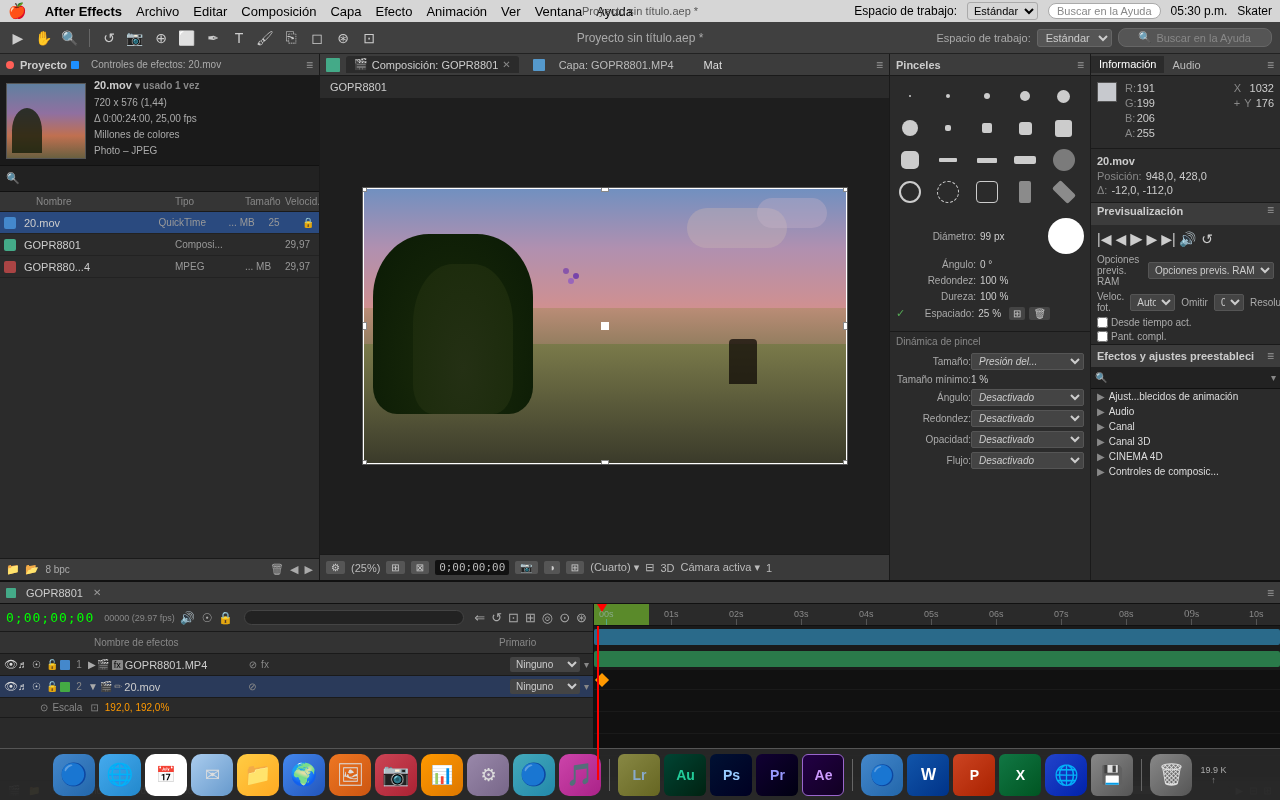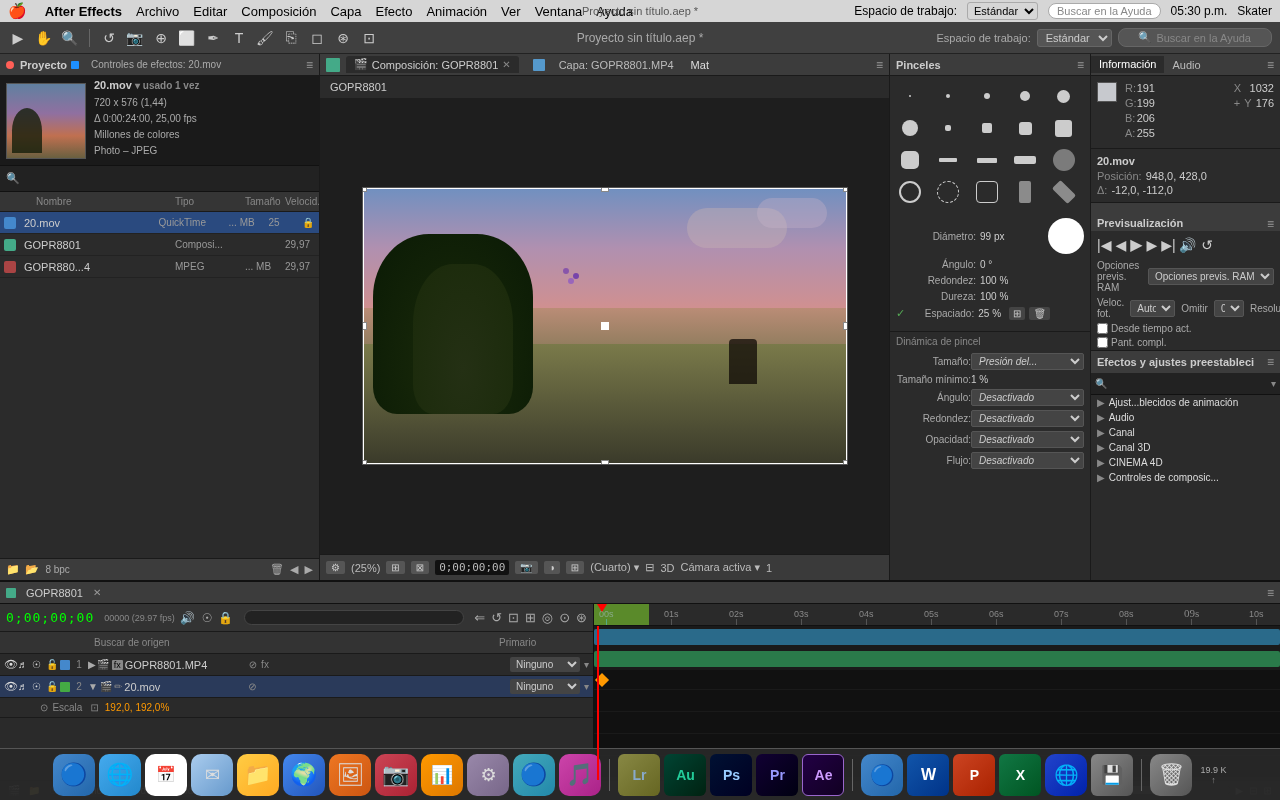--- a/index.html
+++ b/index.html
@@ -176,21 +176,21 @@
     .info-content { padding: 6px; font-size: 11px; }
     .info-row { display: flex; justify-content: space-between; margin-bottom: 3px; }
     .info-label { color: #888; }
     .info-value { color: #ccc; }
     .info-color-swatch { width: 20px; height: 20px; background: #c7c9ce; border: 1px solid #555; }
 
     .info-block { padding: 6px; border-top: 1px solid #1a1a1a; }
 
     
     .preview-section { border-top: 1px solid #1a1a1a; }
-    .preview-header { height: 22px; background: #3c3c3c; display: flex; align-items: flex-start; padding: 14px 6px; }
+    .preview-header { height: 22px; background: #3c3c3c; display: flex; align-items: flex-end; padding: 8px 6px; }
     .preview-controls { padding: 4px 6px; display: flex; align-items: center; gap: 4px; }
     .prev-btn { background: none; border: none; color: #ccc; cursor: pointer; font-size: 14px; }
     .prev-select { background: #444; border: 1px solid #555; color: #ccc; font-size: 10px; padding: 1px 2px; border-radius: 2px; }
     .prev-fps-row { padding: 2px 6px; display: flex; align-items: center; gap: 6px; font-size: 10px; color: #aaa; }
     .prev-check { display: flex; align-items: center; gap: 3px; font-size: 10px; color: #aaa; }
 
     
     .effects-section { border-top: 1px solid #1a1a1a; flex: 1; overflow-y: auto; }
     .effects-header { height: 22px; background: #3c3c3c; display: flex; align-items: center; padding: 0 6px; }
     .effects-search { height: 22px; background: #222; display: flex; align-items: center; padding: 0 4px; border-bottom: 1px solid #111; }
@@ -444,21 +444,21 @@
   <div id="center-panel">
     <div class="comp-header">
       <div style="width:14px;height:14px;background:#4a8;border-radius:1px;"></div>
       <div class="comp-tab">
         <span>🎬</span>
         <span>Composición: GOPR8801</span>
         <span style="color:#888;font-size:10px;">✕</span>
       </div>
       <div style="width:12px;height:12px;background:#5599cc;border-radius:1px;margin-left:8px;"></div>
       <div class="layer-tab">Capa: GOPR8801.MP4</div>
-      <div style="margin-left:3px;">Mat</div>
+      <div style="margin-left:16px;">Mat</div>
       <span class="panel-menu-btn">≡</span>
     </div>
 
     <div style="height:22px;background:#2b2b2b;display:flex;align-items:center;padding:0 10px;">
       <span style="font-size:11px;color:#ccc;">GOPR8801</span>
     </div>
 
     <div class="comp-canvas-area">
 
       <div class="comp-image">
@@ -828,21 +828,21 @@
         <span style="color:#aaa;cursor:pointer;font-size:13px;">↺</span>
         <span style="color:#aaa;cursor:pointer;font-size:13px;">⊡</span>
         <span style="color:#aaa;cursor:pointer;font-size:13px;">⊞</span>
         <span style="color:#aaa;cursor:pointer;font-size:13px;">◎</span>
         <span style="color:#aaa;cursor:pointer;font-size:13px;">⊙</span>
         <span style="color:#aaa;cursor:pointer;font-size:13px;">⊛</span>
       </div>
 
       <div class="tl-col-headers">
         <div style="width:90px;"></div>
-        <div class="tl-col-name">Buscar de origen</div>
+        <div class="tl-col-name">Nombre de efectos</div>
         <div style="flex:1;"></div>
         <div style="width:90px;">Primario</div>
       </div>
 
       <div class="tl-layer-row">
         <div class="tl-layer-vis">👁</div>
         <div style="width:14px;font-size:10px;cursor:pointer;">♬</div>
         <div style="width:14px;font-size:10px;cursor:pointer;">☉</div>
         <div style="width:14px;font-size:10px;cursor:pointer;">🔓</div>
         <div class="tl-layer-color" style="background:#4488cc;"></div>

